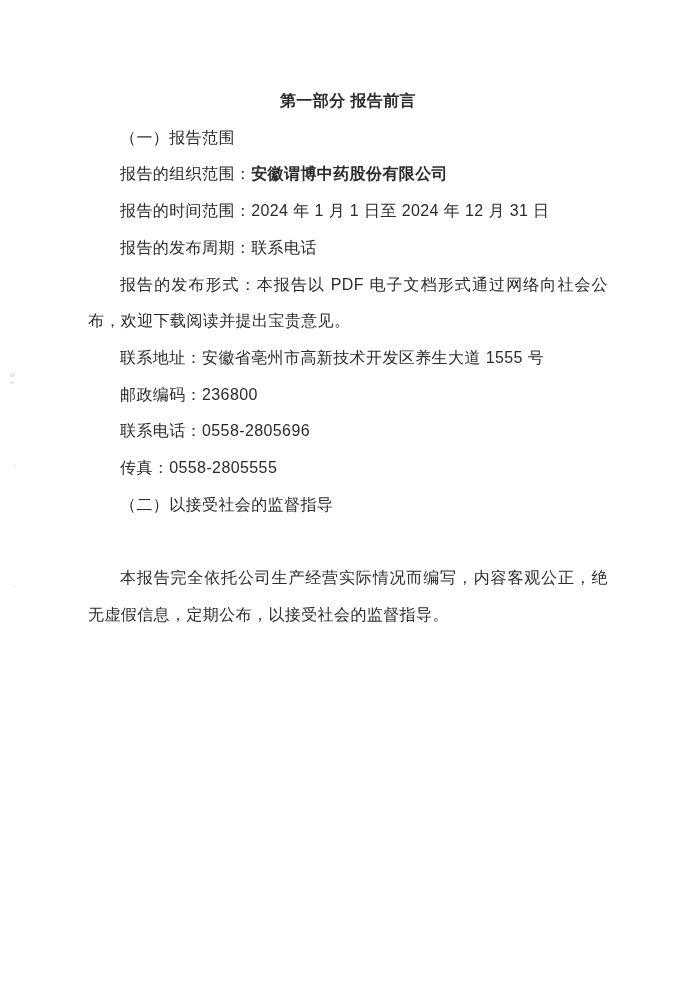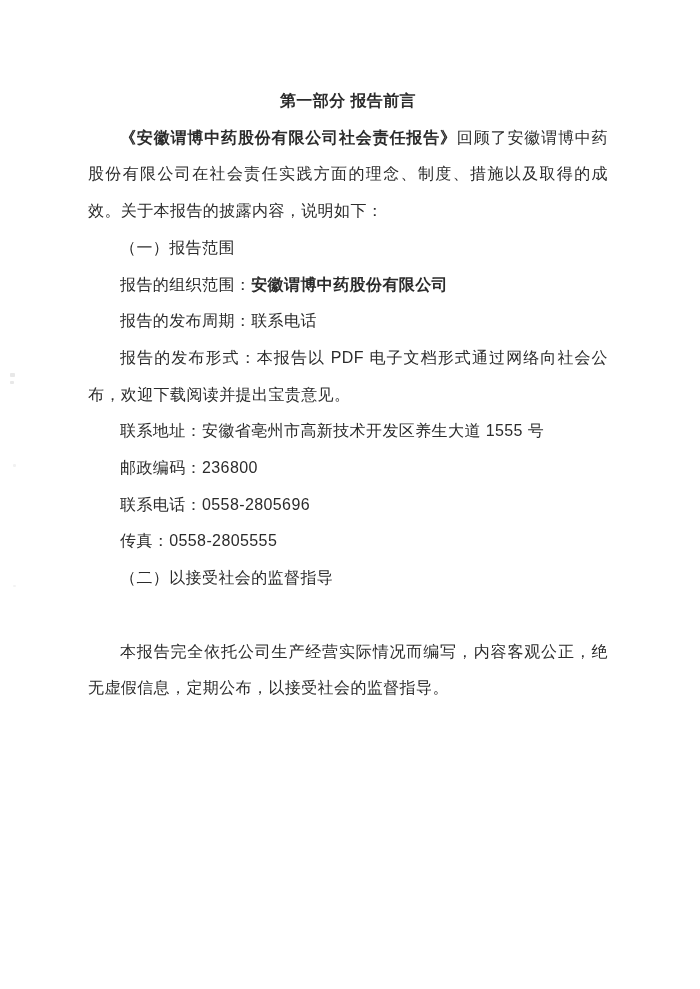--- a/index.html
+++ b/index.html
@@ -73,26 +73,26 @@
 </style>
 </head>
 <body>
 
 <div class="page">
   <div class="content">
 
     <p class="doc-title">第一部分 报告前言</p>
 
 
-    <p class="indent justify"><span class="bold">《安徽谓博中药股份有限公司社会责任报告》</span><span>回顾了安徽谓博中药股份有限公司在社会责任实践方面的理念、制度、措施以及取得的成效。关于本报告的披露内容，说明如下：</span></p>
 
     <p class="h2 indent">（一）报告范围</p>
 
     <p class="indent"><span>报告的组织范围：</span><span class="bold">安徽谓博中药股份有限公司</span></p>
 
+    <p class="indent">报告的时间范围：2024 年 1 月 1 日至 2024 年 12 月 31 日</p>
 
     <p class="indent">报告的发布周期：联系电话</p>
 
     <p class="indent justify">报告的发布形式：本报告以 PDF 电子文档形式通过网络向社会公布，欢迎下载阅读并提出宝贵意见。</p>
 
 
     <p class="indent">联系地址：安徽省亳州市高新技术开发区养生大道 1555 号</p>
 
     <p class="indent">邮政编码：236800</p>
 

